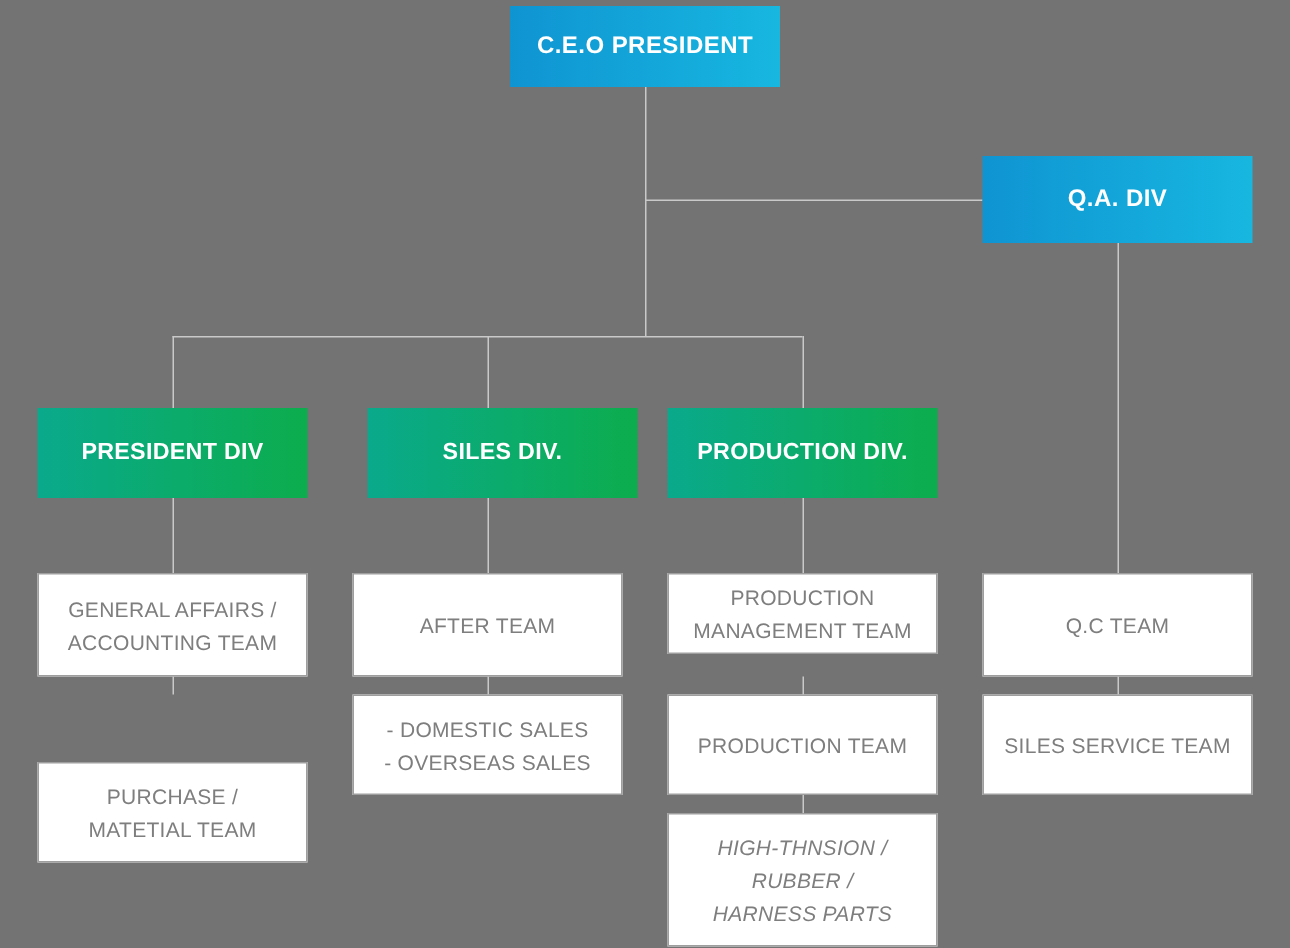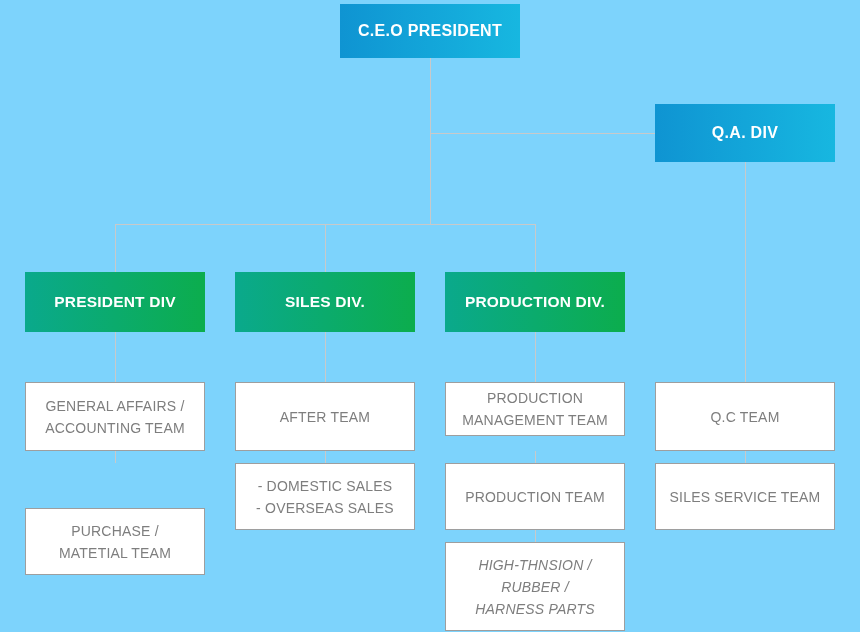--- a/index.html
+++ b/index.html
@@ -5,21 +5,21 @@
   html, body {
     margin: 0;
     padding: 0;
     background: #ffffff;
     font-family: "Liberation Sans", sans-serif;
   }
   .canvas {
     position: relative;
     width: 860px;
     height: 632px;
-    background: #7dd3fc;
+    background: #737373;
     overflow: hidden;
   }
   
   .line {
     position: absolute;
     background: #c9c9c9;
   }
   .line.v { width: 1px; }
   .line.h { height: 1px; }
 
@@ -54,21 +54,21 @@
     font-weight: 400;
     font-size: 14px;
     line-height: 22px;
     letter-spacing: 0.2px;
   }
 
   
   #ceo        { left: 340px; top: 4px;   width: 180px; height: 54px; }
   #qa         { left: 655px; top: 104px; width: 180px; height: 58px; }
   #div-mgmt   { left: 25px;  top: 272px; width: 180px; height: 60px; }
-  #div-siles  { left: 235px; top: 272px; width: 180px; height: 60px; }
+  #div-siles  { left: 245px; top: 272px; width: 180px; height: 60px; }
   #div-prod   { left: 445px; top: 272px; width: 180px; height: 60px; }
 
   #team-ga    { left: 25px;  top: 382px; width: 180px; height: 69px; }
   #team-pm    { left: 25px;  top: 463px; width: 180px; height: 67px; margin-top: 45px; }
   #team-sales { left: 235px; top: 382px; width: 180px; height: 69px; }
   #team-dom   { left: 235px; top: 463px; width: 180px; height: 67px; }
   #team-pmgmt { left: 445px; top: 382px; width: 180px; height: 54px; }
   #team-prod  { left: 445px; top: 463px; width: 180px; height: 67px; }
   #team-high  { left: 445px; top: 542px; width: 180px; height: 89px; font-style: italic; }
   #team-qc    { left: 655px; top: 382px; width: 180px; height: 69px; }

